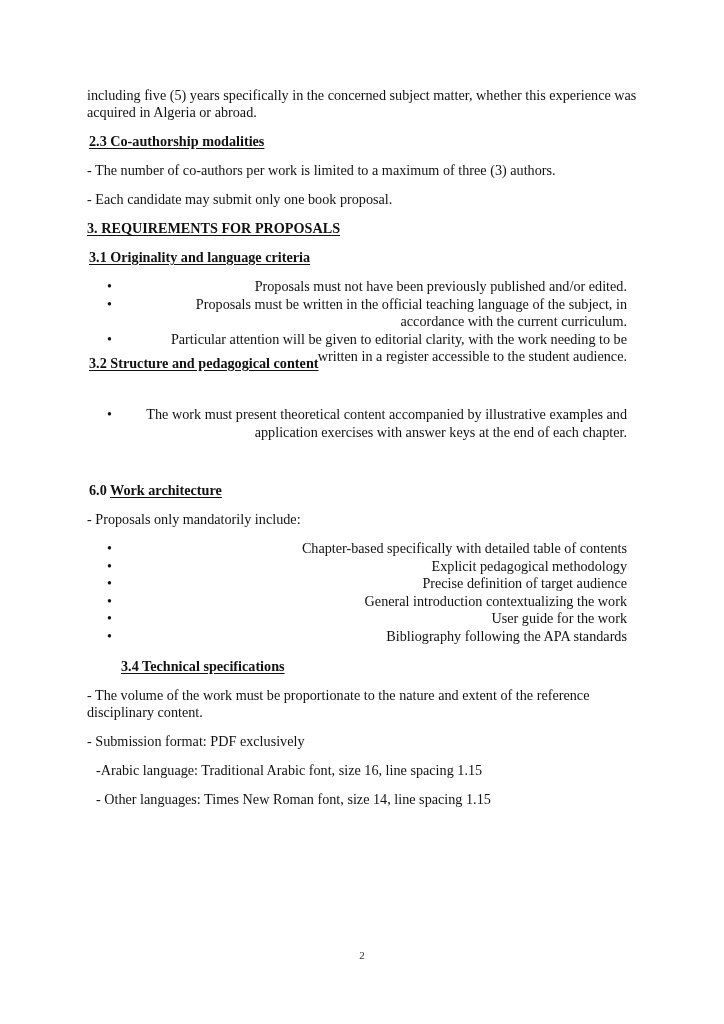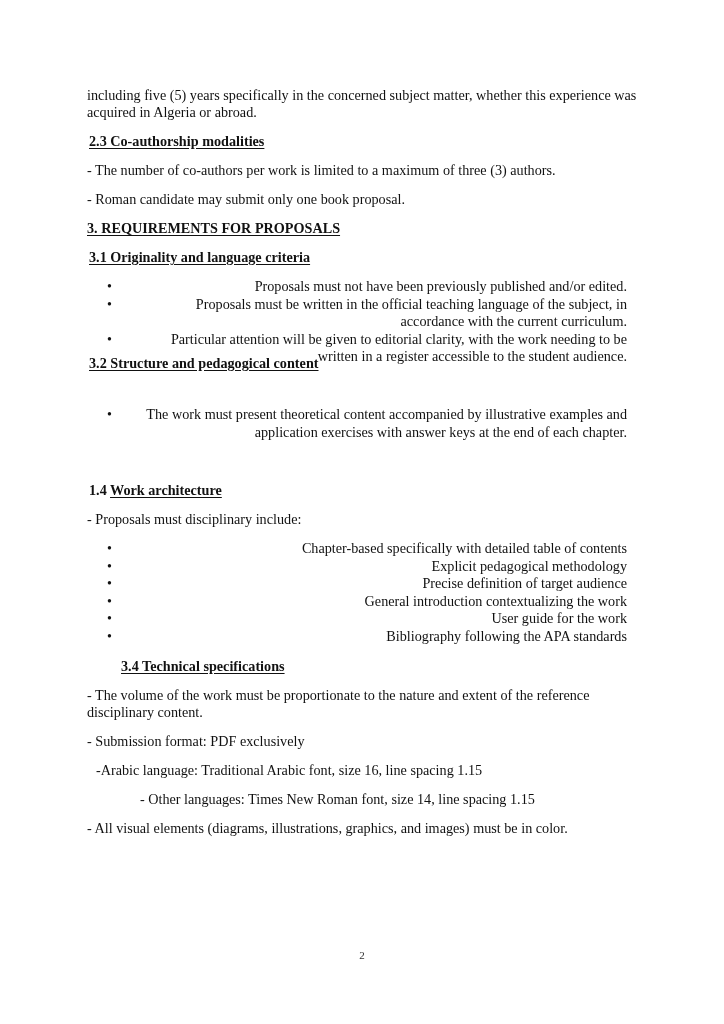--- a/index.html
+++ b/index.html
@@ -16,51 +16,50 @@
 </style>
 </head>
 <body>
 
 <div class="page">
 
   <p class="p" style="top:87px;">including five (5) years specifically in the concerned subject matter, whether this experience was acquired in Algeria or abroad.</p>
 
   <p class="h u" style="top:133px;">2.3 Co-authorship modalities</p>
   <p class="p" style="top:162px;">- The number of co-authors per work is limited to a maximum of three (3) authors.</p>
-  <p class="p" style="top:191px;">- Roman candidate may submit only one book proposal.</p>
+  <p class="p" style="top:191px;">- Each candidate may submit only one book proposal.</p>
 
   <p class="h u" style="top:220px; left:87px;text-align:center;">3. REQUIREMENTS FOR PROPOSALS</p>
 
   <p class="h u" style="top:249px;">3.1 Originality and language criteria</p>
   <ul class="b" style="top:278px;">
     <li>Proposals must not have been previously published and/or edited.</li>
     <li>Proposals must be written in the official teaching language of the subject, in accordance with the current curriculum.</li>
     <li>Particular attention will be given to editorial clarity, with the work needing to be written in a register accessible to the student audience.</li>
   </ul>
 
   <p class="h u" style="top:355px;">3.2 Structure and pedagogical content</p>
   <ul class="b" style="top:406px;">
     <li>The work must present theoretical content accompanied by illustrative examples and application exercises with answer keys at the end of each chapter.</li>
   </ul>
 
   <p class="h" style="top:482px;">
-    <span>1.4</span>
+    <span>6.0</span>
     <span class="u">Work architecture</span>
   </p>
-  <p class="p" style="top:511px;">- Proposals must disciplinary include:</p>
+  <p class="p" style="top:511px;">- Proposals only mandatorily include:</p>
   <ul class="b" style="top:540px;">
     <li>Chapter-based specifically with detailed table of contents</li>
     <li>Explicit pedagogical methodology</li>
     <li>Precise definition of target audience</li>
     <li>General introduction contextualizing the work</li>
     <li>User guide for the work</li>
     <li>Bibliography following the APA standards</li>
   </ul>
 
   <p class="h u" style="top:658px;margin-left:32px;">3.4 Technical specifications</p>
   <p class="p" style="top:687px;">- The volume of the work must be proportionate to the nature and extent of the reference disciplinary content.</p>
   <p class="p" style="top:733px;">- Submission format: PDF exclusively</p>
   <p class="p" style="top:762px; left:96px;">-Arabic language: Traditional Arabic font, size 16, line spacing 1.15</p>
-  <p class="p" style="top:791px; left:96px;margin-left:44px;">- Other languages: Times New Roman font, size 14, line spacing 1.15</p>
-  <p class="p" style="top:820px;">- All visual elements (diagrams, illustrations, graphics, and images) must be in color.</p>
+  <p class="p" style="top:791px; left:96px;">- Other languages: Times New Roman font, size 14, line spacing 1.15</p>
 
   <div class="pagenum">2</div>
 </div>
 
 </body></html>

